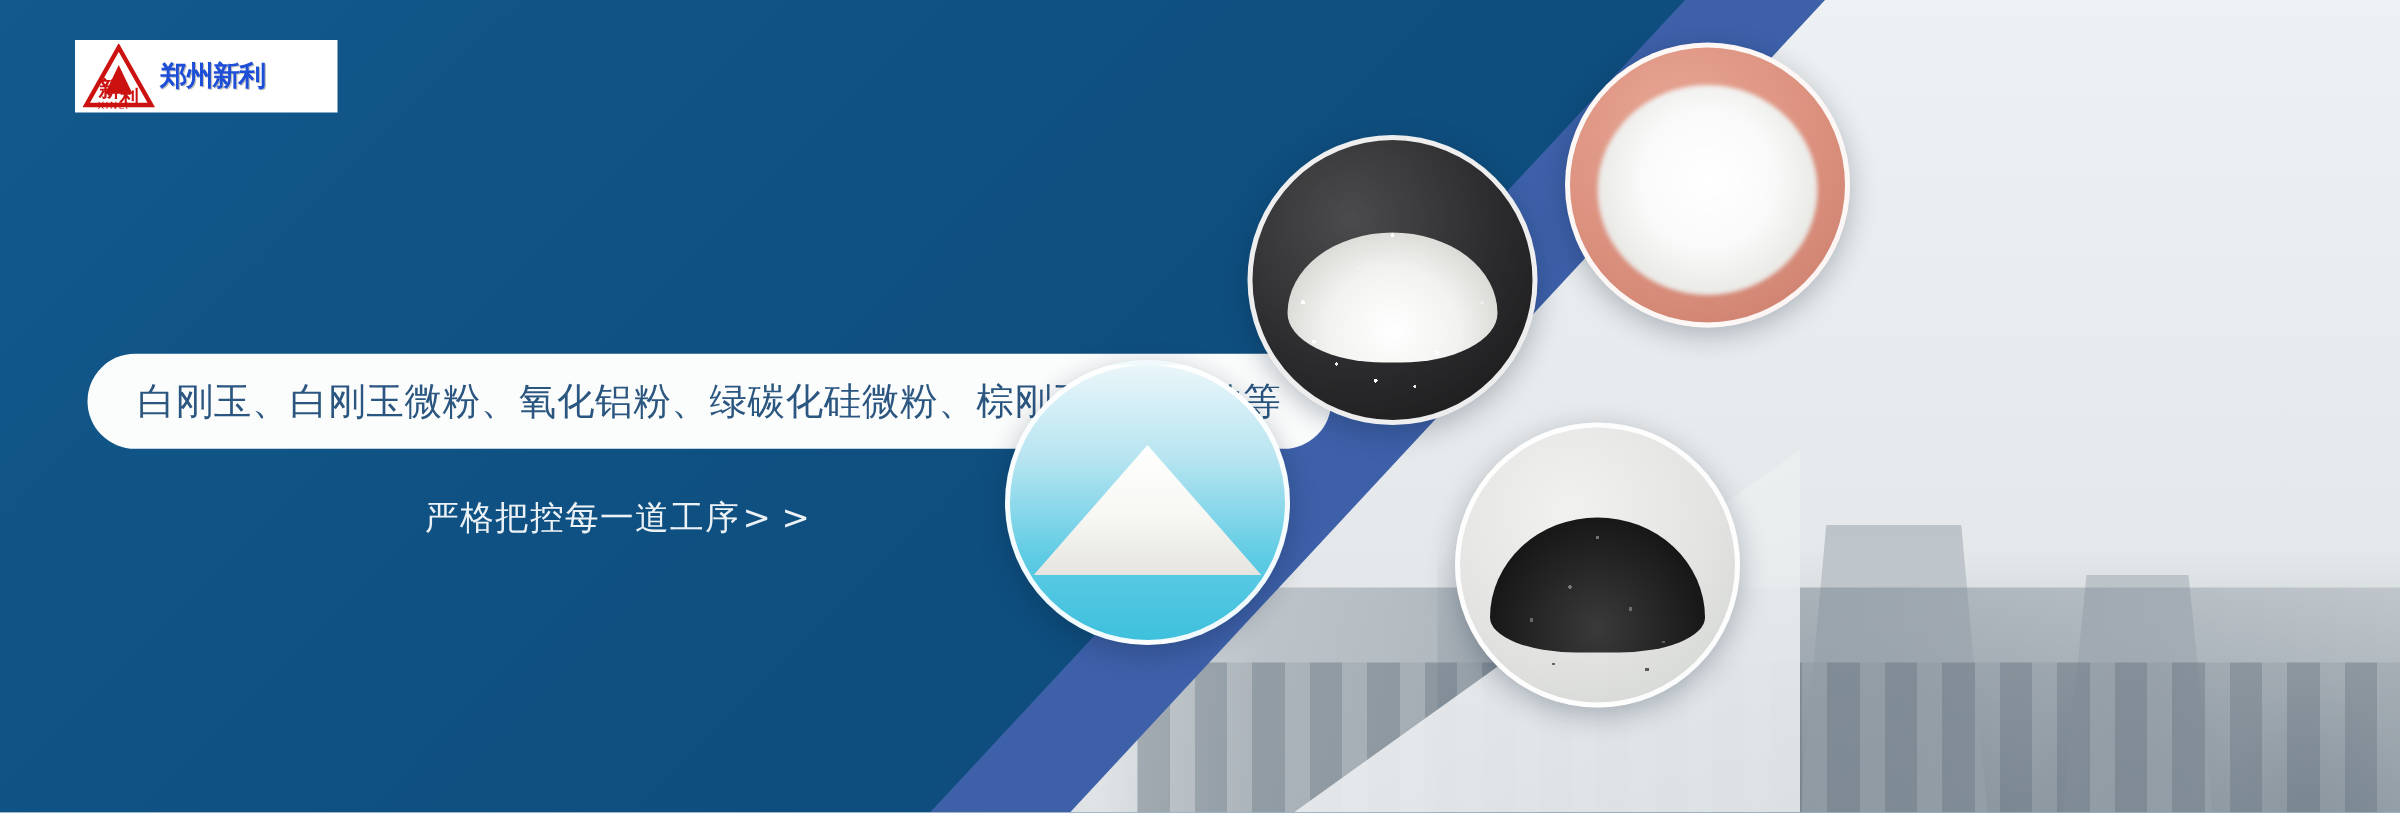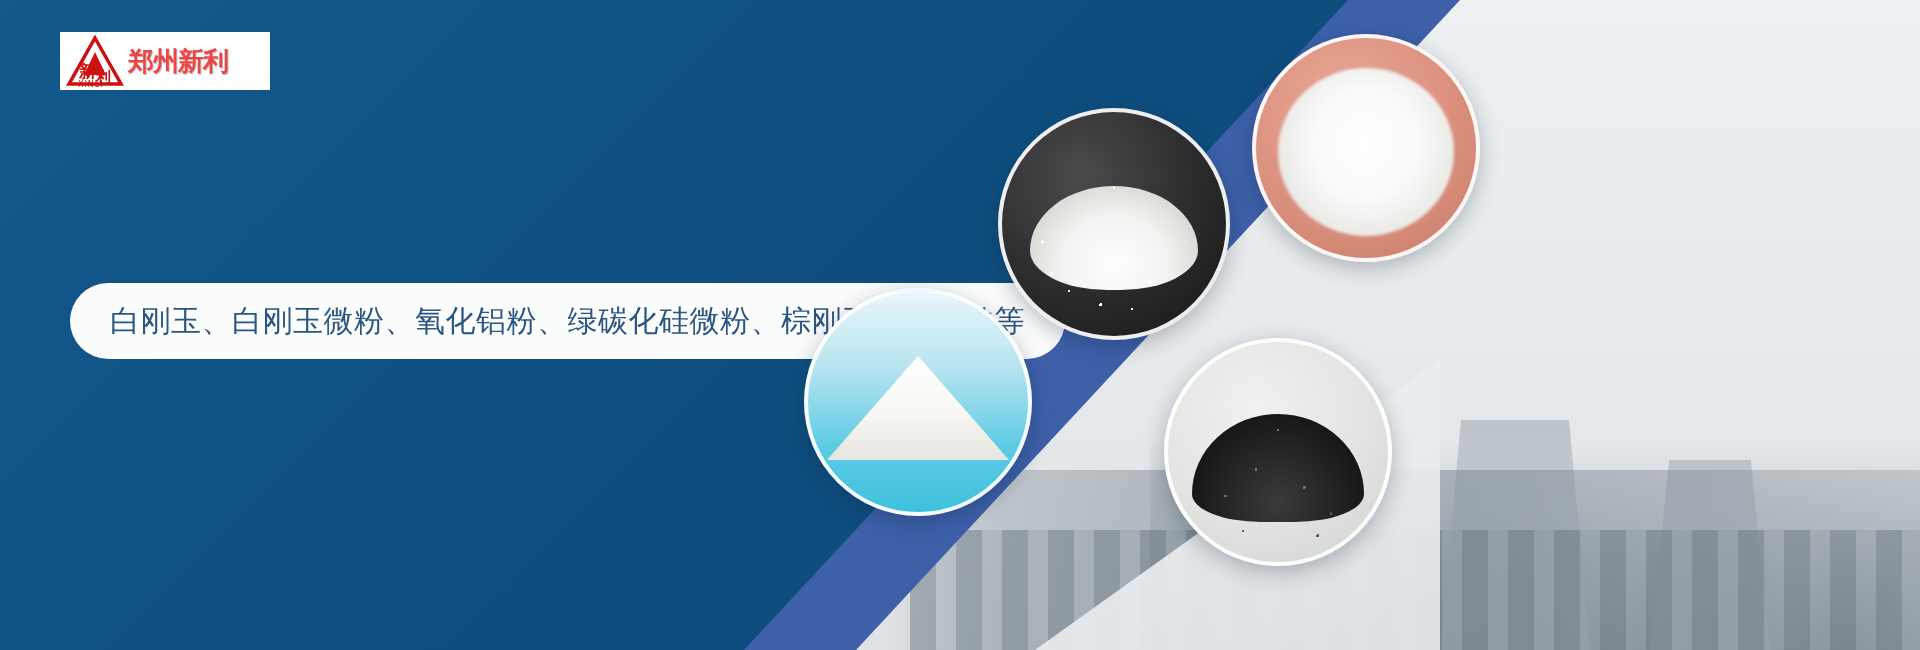--- a/index.html
+++ b/index.html
@@ -111,23 +111,23 @@
   }
   .logo-mark {
     position: relative;
     width: 58px; height: 52px;
     flex: 0 0 58px;
   }
   .logo-mark svg { display: block; }
   .logo-words {
     font-family: Liberation Sans, sans-serif;
     font-weight: bold;
-    font-size: 26px;
+    font-size: 22px;
     line-height: 1;
-    color: #ef4444;
+    color: #1d4ed8;
     letter-spacing: -1px;
     margin-left: 4px;
     white-space: nowrap;
     text-shadow: 1px 1px 0 rgba(0,0,0,.25);
   }
 
   
   .headline {
     position: absolute;
     left: 38px; top: 144px;
@@ -290,20 +290,23 @@
       </svg>
     </div>
     <div class="logo-words">郑州新利</div>
   </div>
 
 
   <div class="pill">
     <span class="pill-text">白刚玉、白刚玉微粉、氧化铝粉、绿碳化硅微粉、棕刚玉、氧化锆等</span>
   </div>
 
+  <div class="tagline">
+    <span>严格把控每一道工序</span><span class="arrows">&gt; &gt;</span>
+  </div>
 
   <div class="circle" id="circle-white-grit">
     <div class="pile"></div>
     <div class="speck"></div>
   </div>
 
   <div class="circle" id="circle-white-powder">
     <div class="pile"></div>
   </div>
 

